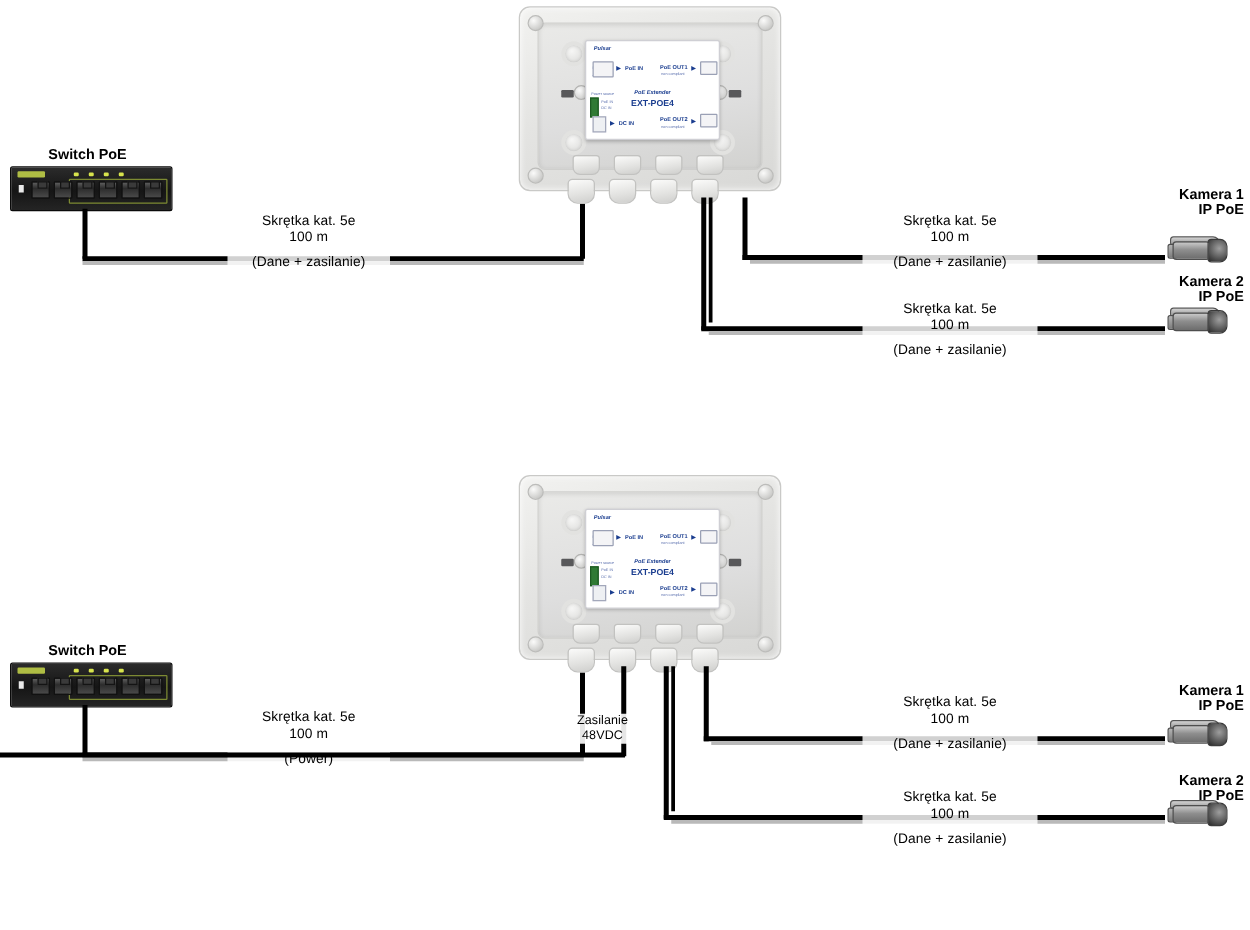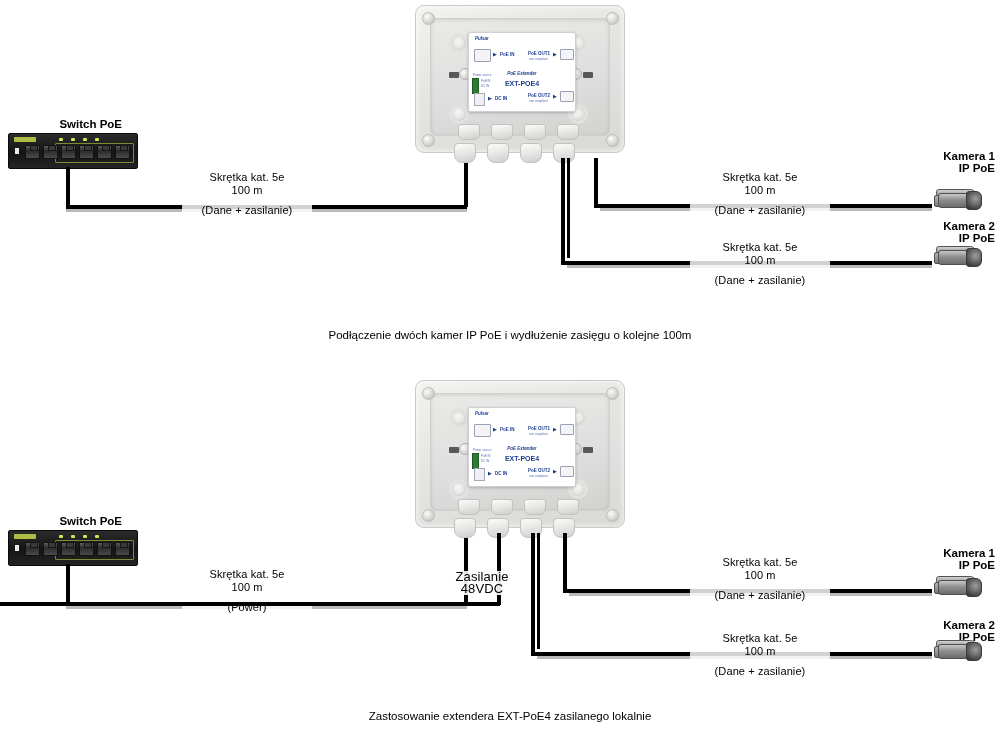--- a/index.html
+++ b/index.html
@@ -36,39 +36,39 @@
   .label {
     position: absolute;
     color: #000;
     font-size: 11px;
     line-height: 13px;
     text-align: center;
     white-space: nowrap;
     background: rgba(255,255,255,0.82);
     letter-spacing: .1px;
   }
-  .label.small { font-size: 13px; line-height: 12px; }
+  .label.small { font-size: 10px; line-height: 12px; }
 
   .caption {
     position: absolute;
     text-align: center;
     font-size: 11.5px;
     line-height: 15px;
     color: #000;
     background: rgba(255,255,255,0.75);
     white-space: nowrap;
   }
 
   
   .dev-title {
     position: absolute;
     font-size: 11.5px;
     font-weight: bold;
     color: #000;
-    text-align: right;
+    text-align: center;
     white-space: nowrap;
     background: rgba(255,255,255,0.80);
   }
   .dev-title.right { text-align: right; }
 
   
   .switch {
     position: absolute;
     width: 130px; height: 36px;
     background: linear-gradient(#2b2b2b, #151515 55%, #242424);
@@ -403,21 +403,20 @@
       <div>Kamera 2</div>
       <div>IP PoE</div>
     </div>
     <div class="cam" style="left:930px;top:243px;">
       <div class="sun"></div>
       <div class="mount"></div>
       <div class="body"></div>
       <div class="lens"></div>
     </div>
 
-    <div class="caption" style="left:250px;top:328px;width:520px;">Podłączenie dwóch kamer IP PoE i wydłużenie zasięgu o kolejne 100m</div>
   </div>
 
   <div class="abs" style="left:0;top:375px;width:1000px;height:369px;">
 
     <div class="dev-title" style="left:18px;top:140px;width:104px;">Switch PoE</div>
 
     <div class="switch" style="left:8px;top:155px;">
       <div class="brandline"></div>
       <div class="topled" style="left:50px;"></div>
       <div class="topled" style="left:62px;"></div>
@@ -549,16 +548,15 @@
       <div>Kamera 2</div>
       <div>IP PoE</div>
     </div>
     <div class="cam" style="left:930px;top:262px;">
       <div class="sun"></div>
       <div class="mount"></div>
       <div class="body"></div>
       <div class="lens"></div>
     </div>
 
-    <div class="caption" style="left:290px;top:334px;width:440px;">Zastosowanie extendera EXT-PoE4 zasilanego lokalnie</div>
   </div>
 
 </div>
 
 </body></html>

